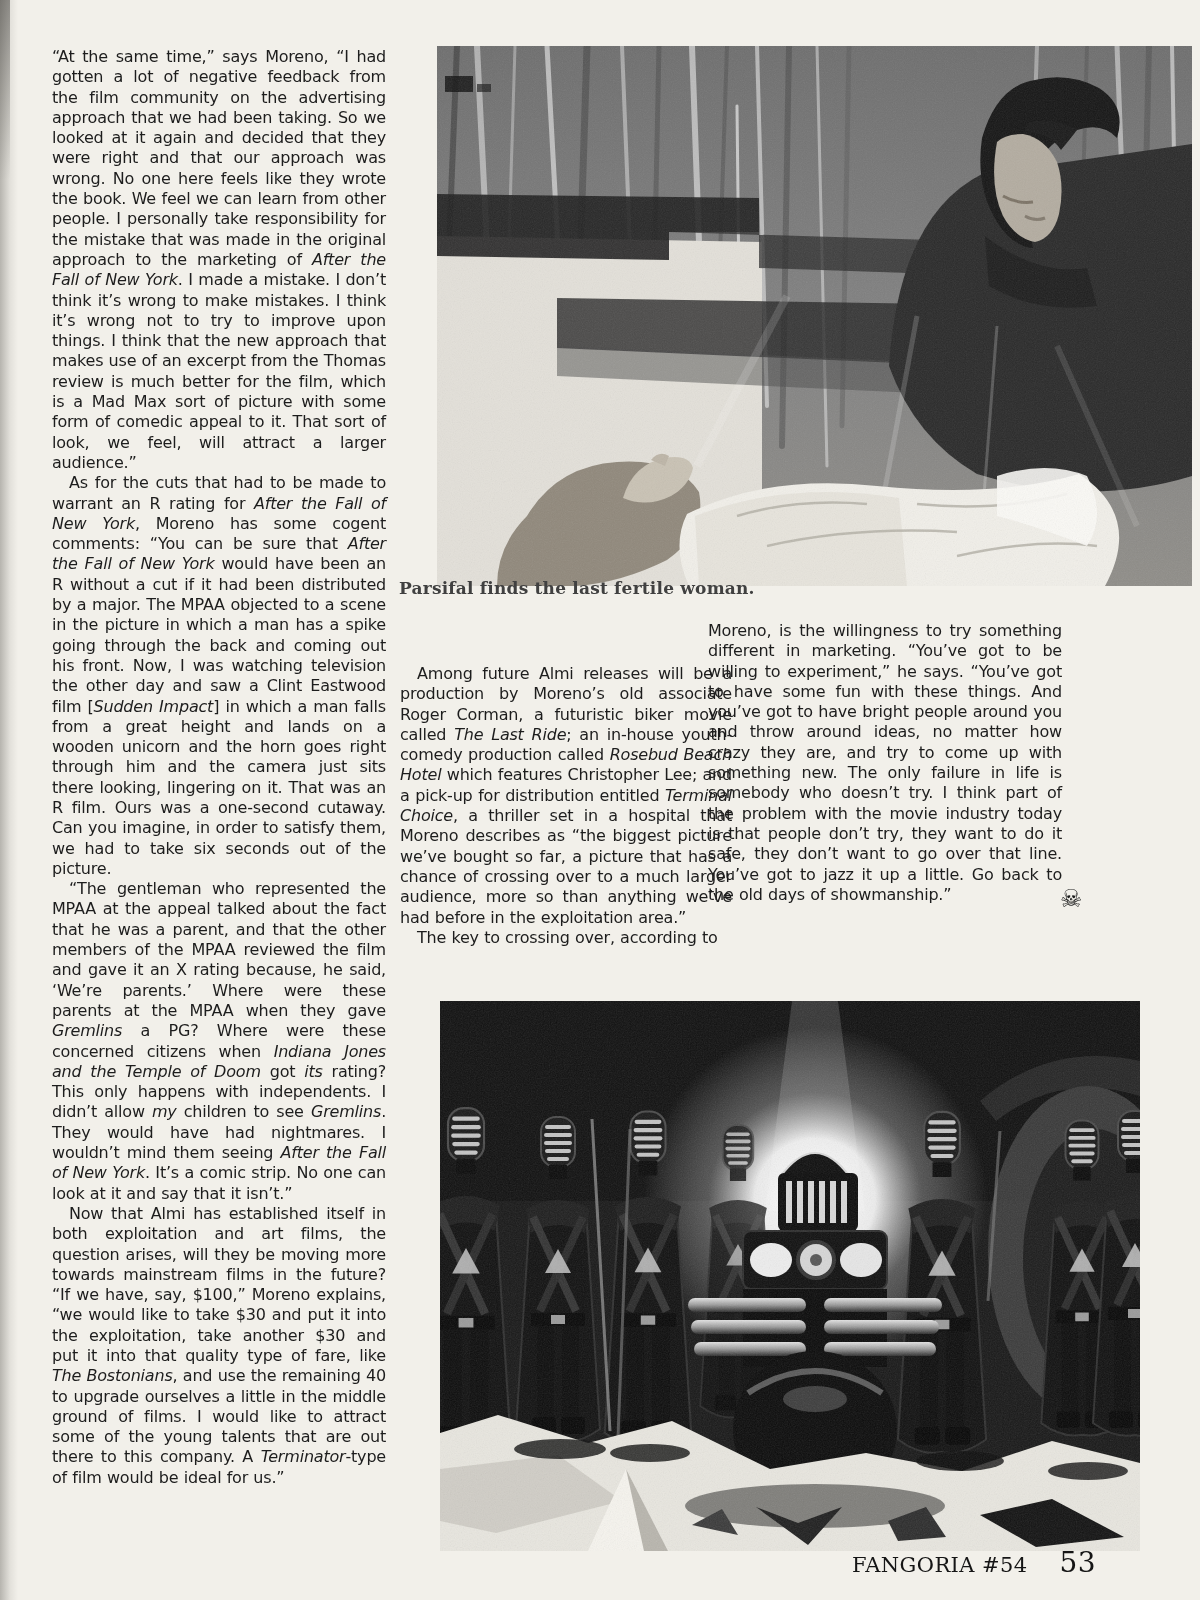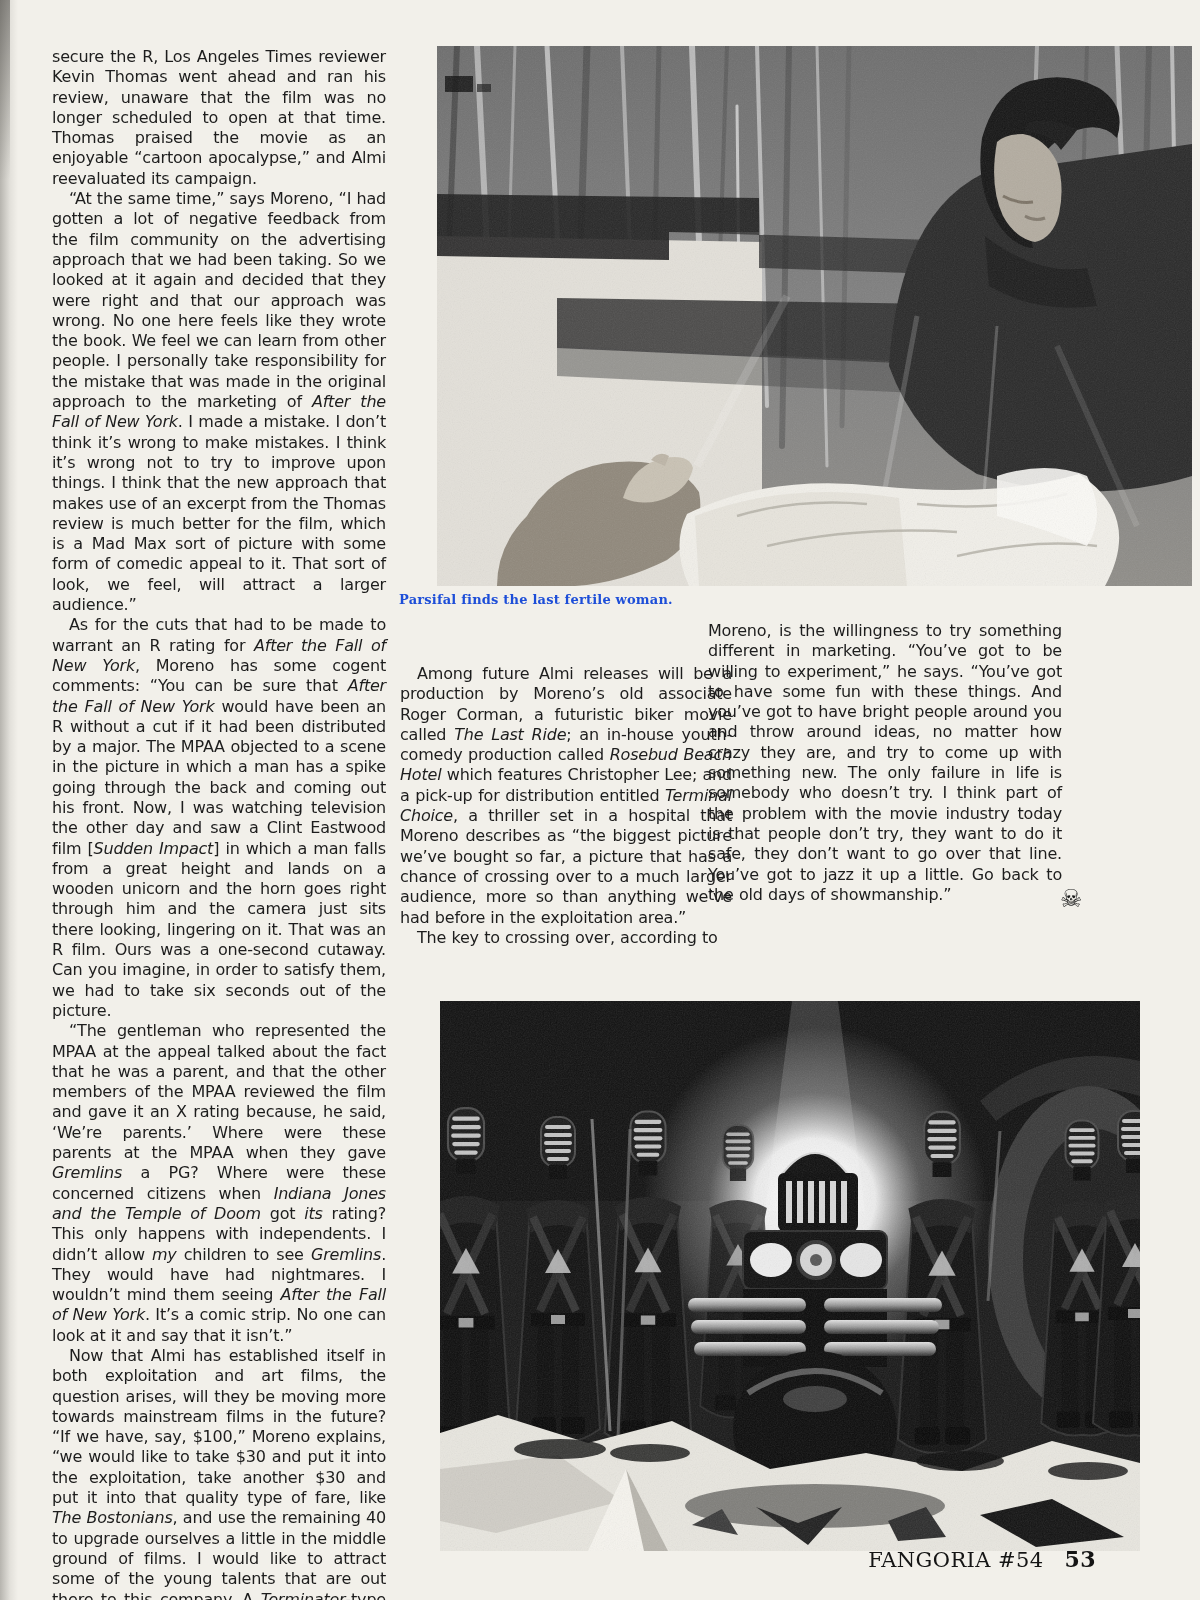--- a/index.html
+++ b/index.html
@@ -25,33 +25,33 @@
   .col-left p:first-child,.col-right p:first-child{text-indent:0;}
   .col-left{left:52px;top:47px;width:334px;height:1475px;}
   .col-middle{left:400px;top:621px;width:332px;height:292px;margin-top:43px;}
   .col-right{left:708px;top:621px;width:354px;height:292px;}
   .photo{position:absolute;overflow:hidden;background:#6f6f6f;}
   .photo svg{display:block;width:100%;height:100%;}
   .photo-top{left:397px;top:30px;width:755px;height:540px;}
   .photo-bottom{left:400px;top:985px;width:700px;height:550px;}
   .caption{
     position:absolute;font-family:"DejaVu Serif","Liberation Serif",serif;
-    font-weight:bold;font-size:13px;line-height:21.5px;color:#1d4ed8;letter-spacing:.2px;margin-top:11px;
+    font-weight:bold;font-size:17px;line-height:21.5px;color:#404040;letter-spacing:.2px;
   }
   .caption-top{left:399px;top:578px;width:740px;}
   .caption-bottom{left:399px;top:921px;width:665px;}
   .end-mark{
     position:absolute;left:1060px;top:886px;font-size:25px;line-height:1;color:#1a1a1a;
   }
   .page-footer{
     position:absolute;top:1546px;right:104px;
     font-family:"DejaVu Serif","Liberation Serif",serif;
     font-size:21px;color:#151515;letter-spacing:.4px;white-space:nowrap;
   }
-  .page-footer .pg{font-weight:bold;margin-left:14px;font-size:22px;}
+  .page-footer .pg{font-weight:normal;margin-left:25px;font-size:28px;}
 </style>
 </head>
 <body>
 
 <div class="page">
   <div class="gutter"></div>
   <div class="gutter-top"></div>
 
   <figure class="photo photo-top">
     <svg viewBox="0 0 755 540" preserveAspectRatio="none">
@@ -132,21 +132,20 @@
         </g>
         <path d="M560,430 Q610,414 650,430 Q670,470 650,500 Q600,480 560,470 Z" fill="#fbfaf6" opacity=".9"></path>
       </g>
       <rect width="755" height="540" filter="url(#n1)" opacity=".13"></rect>
     </svg>
   </figure>
 
   <div class="caption caption-top"><span>Parsifal finds the last fertile woman.</span></div>
 
   <section class="col col-left">
-      <p>secure the R, Los Angeles Times reviewer Kevin Thomas went ahead and ran his review, unaware that the film was no longer scheduled to open at that time. Thomas praised the movie as an enjoyable “cartoon apocalypse,” and Almi reevaluated its campaign.</p>
       <p>“At the same time,” says Moreno, “I had gotten a lot of negative feedback from the film community on the advertising approach that we had been taking. So we looked at it again and decided that they were right and that our approach was wrong. No one here feels like they wrote the book. We feel we can learn from other people. I personally take responsibility for the mistake that was made in the original approach to the marketing of <i>After the Fall of New York</i>. I made a mistake. I don’t think it’s wrong to make mistakes. I think it’s wrong not to try to improve upon things. I think that the new approach that makes use of an excerpt from the Thomas review is much better for the film, which is a Mad Max sort of picture with some form of comedic appeal to it. That sort of look, we feel, will attract a larger audience.”</p>
       <p>As for the cuts that had to be made to warrant an R rating for <i>After the Fall of New York</i>, Moreno has some cogent comments: “You can be sure that <i>After the Fall of New York</i> would have been an R without a cut if it had been distributed by a major. The MPAA objected to a scene in the picture in which a man has a spike going through the back and coming out his front. Now, I was watching television the other day and saw a Clint Eastwood film [<i>Sudden Impact</i>] in which a man falls from a great height and lands on a wooden unicorn and the horn goes right through him and the camera just sits there looking, lingering on it. That was an R film. Ours was a one-second cutaway. Can you imagine, in order to satisfy them, we had to take six seconds out of the picture.</p>
       <p>“The gentleman who represented the MPAA at the appeal talked about the fact that he was a parent, and that the other members of the MPAA reviewed the film and gave it an X rating because, he said, ‘We’re parents.’ Where were these parents at the MPAA when they gave <i>Gremlins</i> a PG? Where were these concerned citizens when <i>Indiana Jones and the Temple of Doom</i> got <i>its</i> rating? This only happens with independents. I didn’t allow <i>my</i> children to see <i>Gremlins</i>. They would have had nightmares. I wouldn’t mind them seeing <i>After the Fall of New York</i>. It’s a comic strip. No one can look at it and say that it isn’t.”</p>
       <p>Now that Almi has established itself in both exploitation and art films, the question arises, will they be moving more towards mainstream films in the future? “If we have, say, $100,” Moreno explains, “we would like to take $30 and put it into the exploitation, take another $30 and put it into that quality type of fare, like <i>The Bostonians</i>, and use the remaining 40 to upgrade ourselves a little in the middle ground of films. I would like to attract some of the young talents that are out there to this company. A <i>Terminator</i>-type of film would be ideal for us.”</p>
     </section>
   <section class="col col-middle">
       <p>Among future Almi releases will be a production by Moreno’s old associate Roger Corman, a futuristic biker movie called <i>The Last Ride</i>; an in-house youth-comedy production called <i>Rosebud Beach Hotel</i> which features Christopher Lee; and a pick-up for distribution entitled <i>Terminal Choice</i>, a thriller set in a hospital that Moreno describes as “the biggest picture we’ve bought so far, a picture that has a chance of crossing over to a much larger audience, more so than anything we’ve had before in the exploitation area.”</p>
       <p>The key to crossing over, according to</p>
     </section>
   <section class="col col-right">

